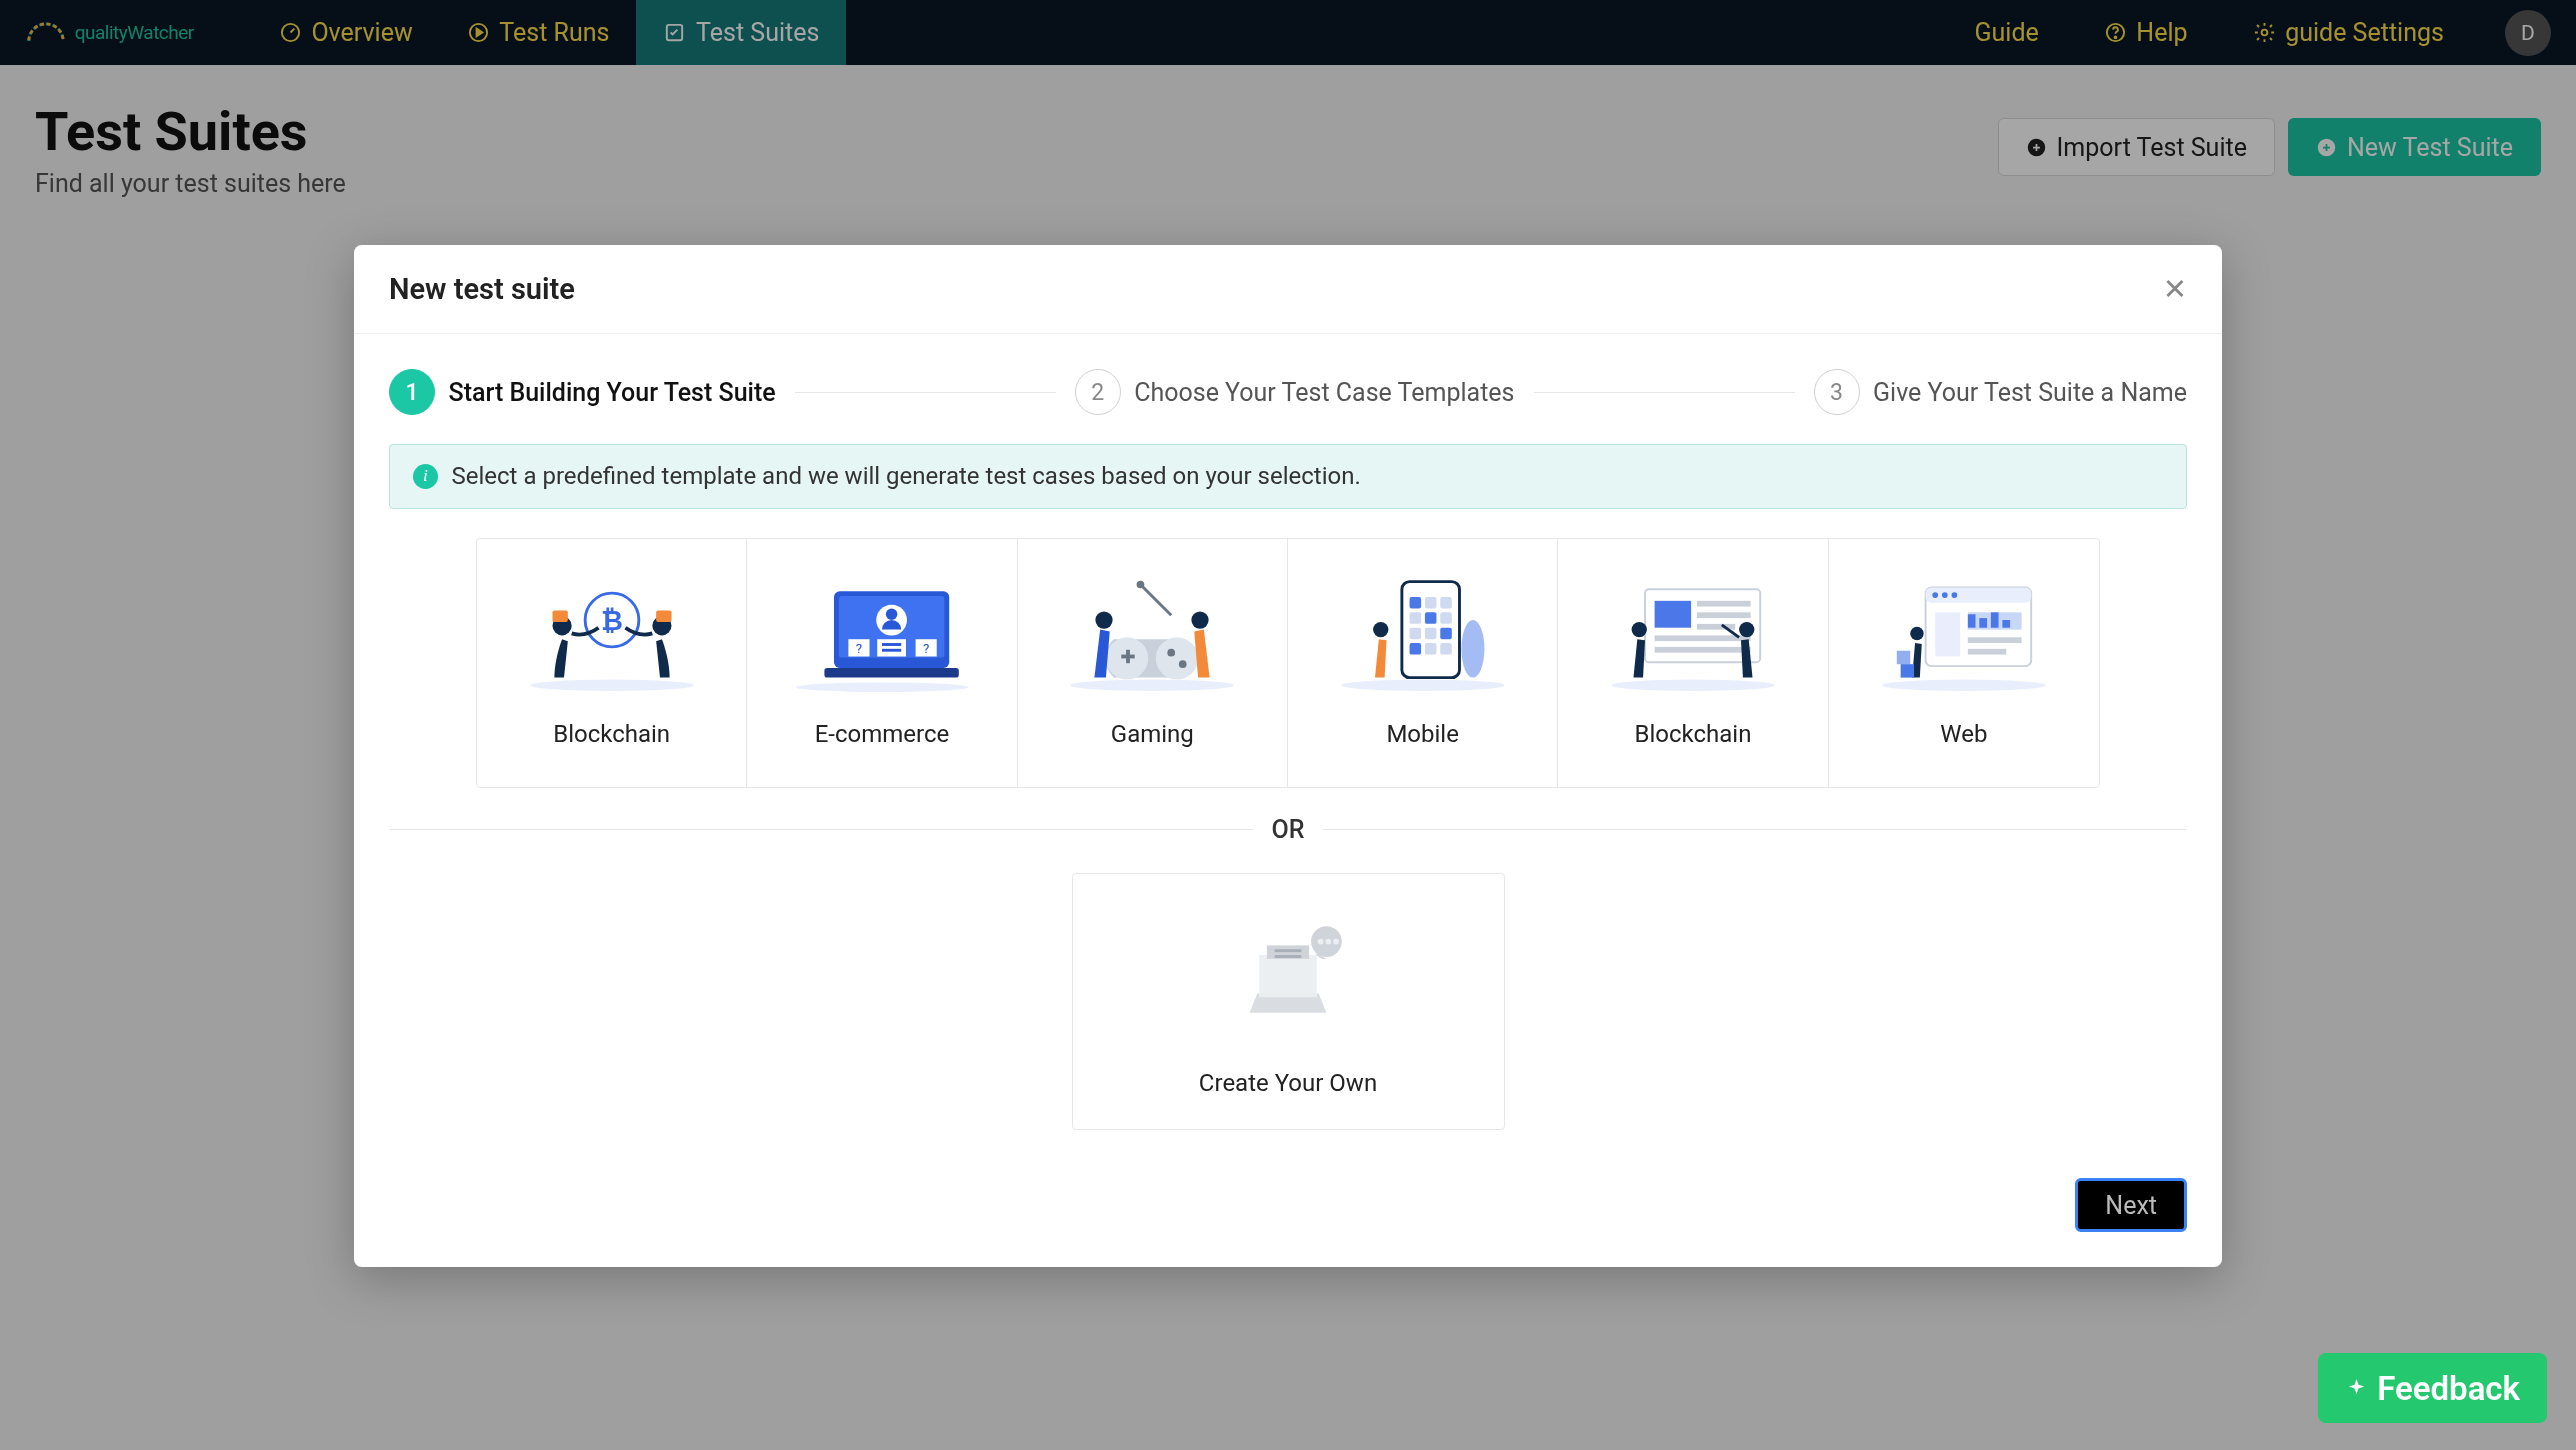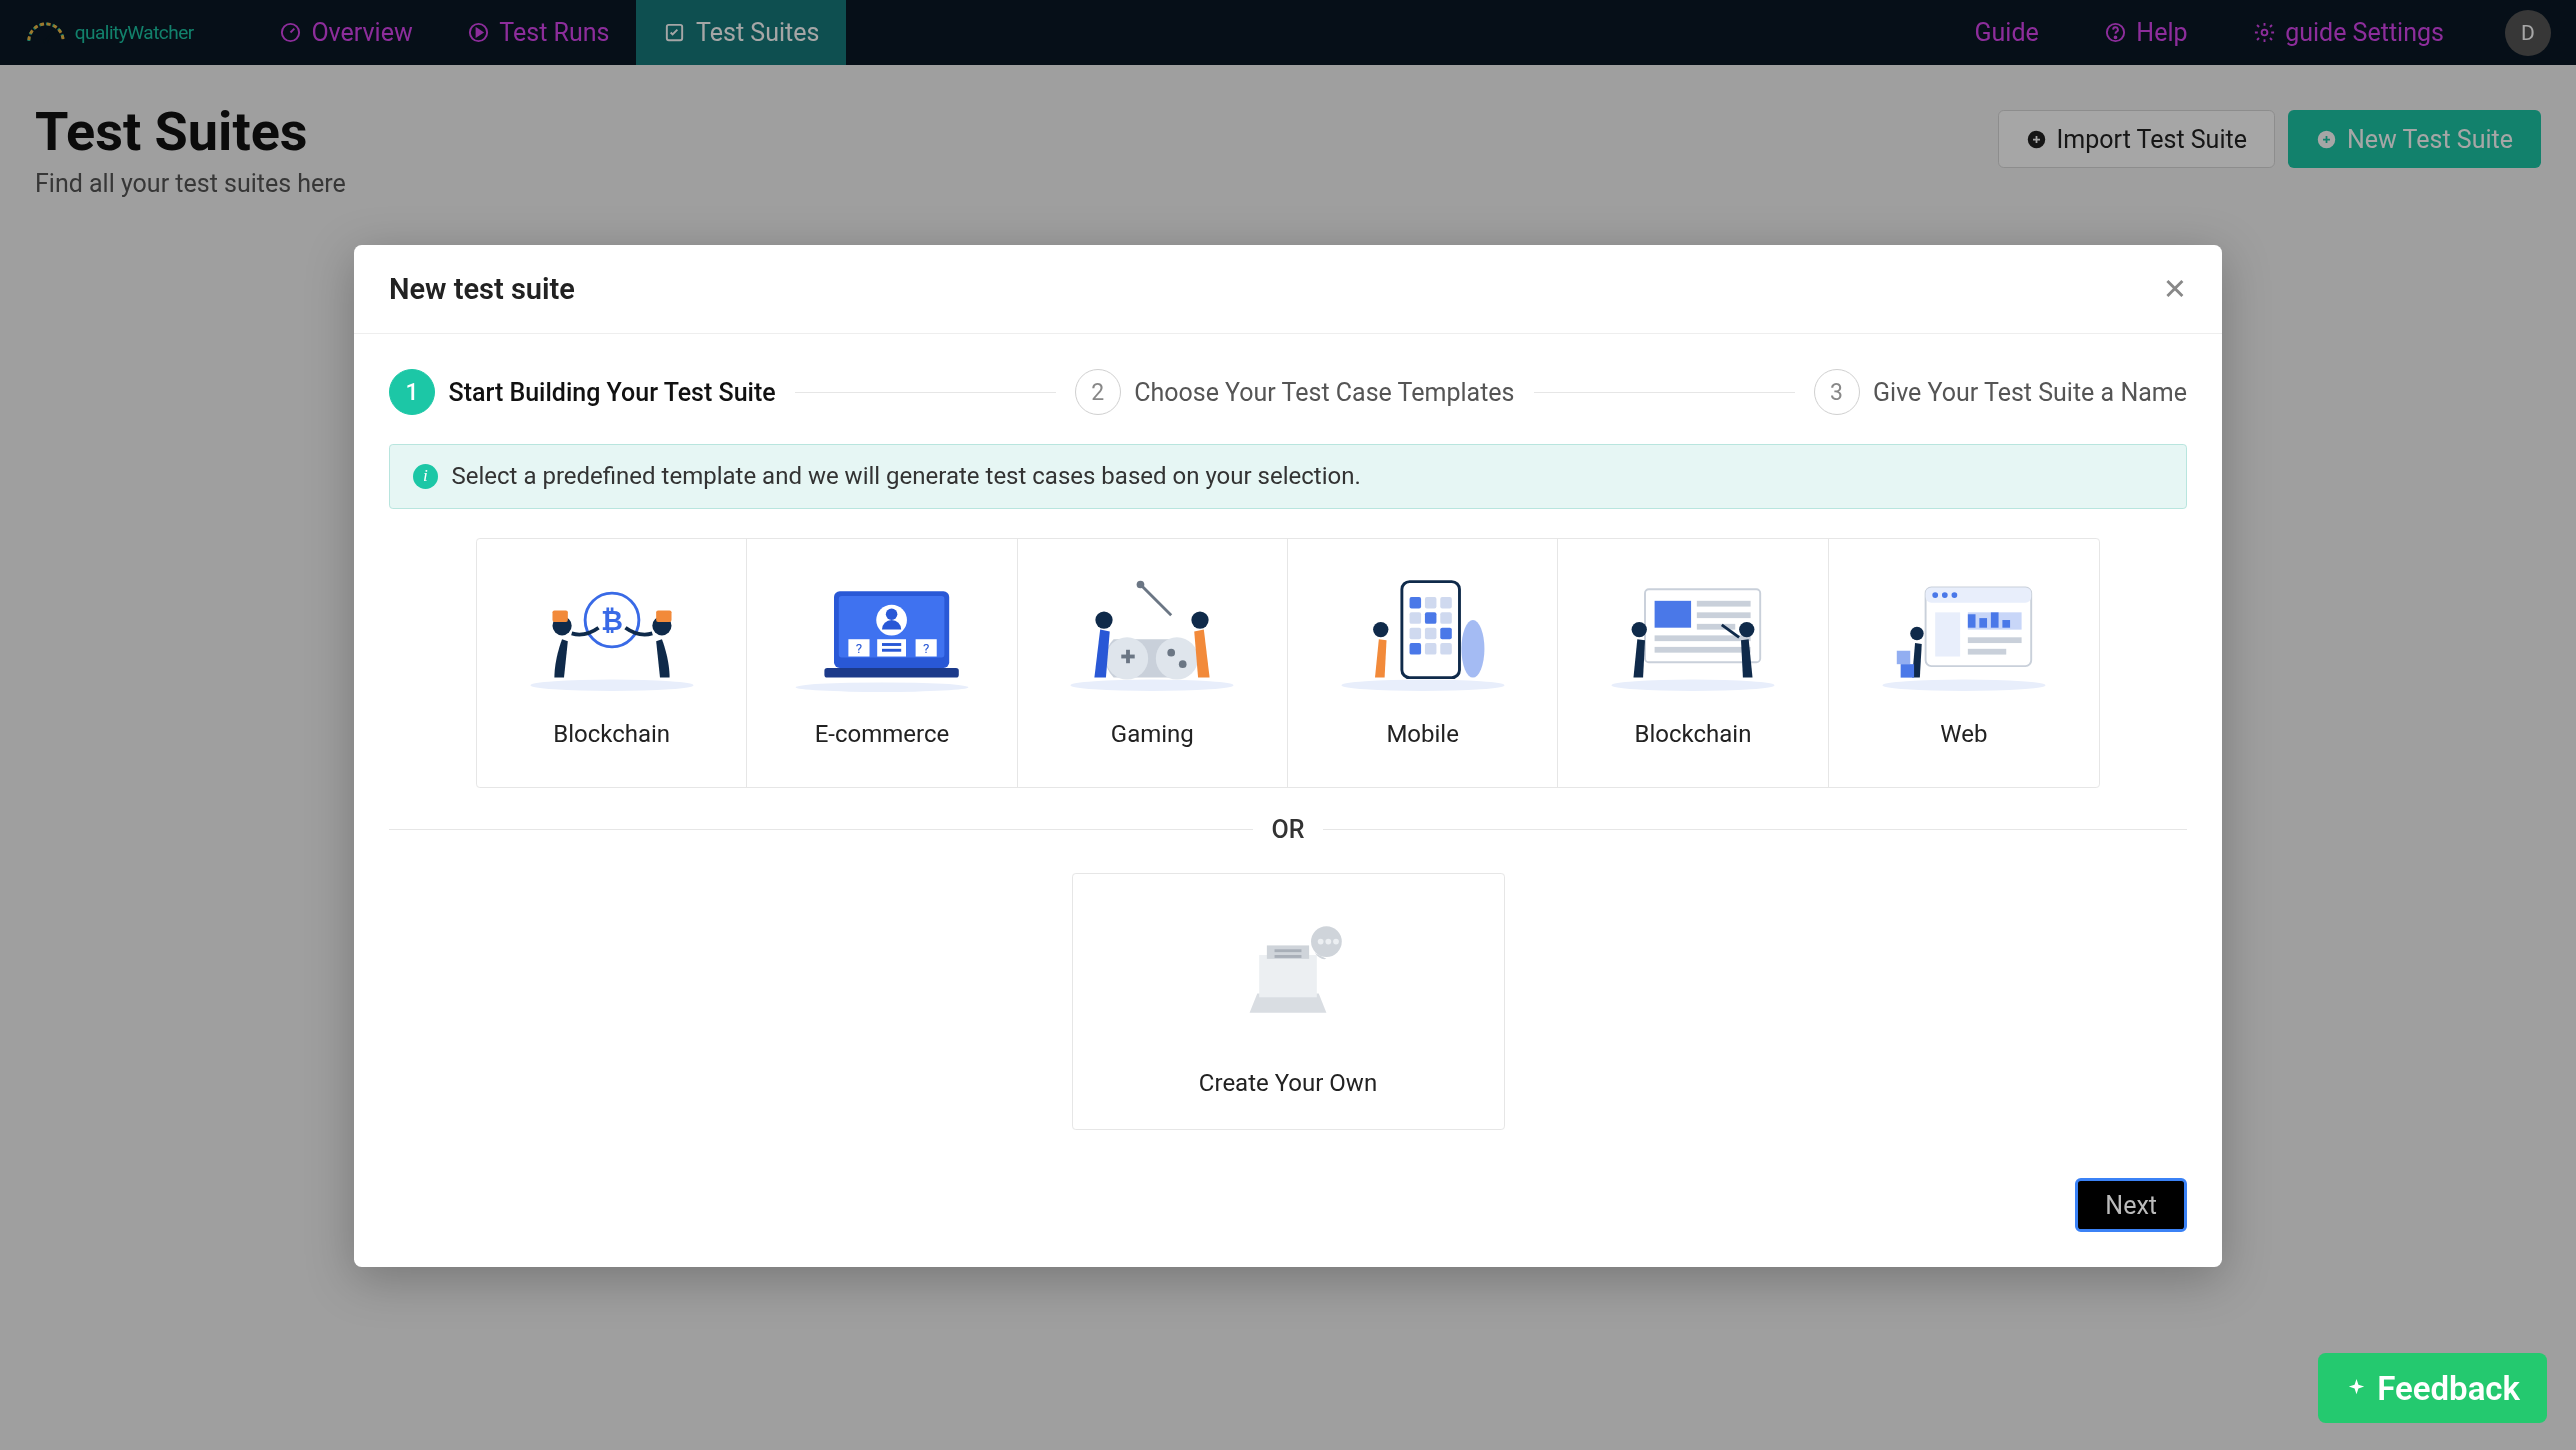--- a/index.html
+++ b/index.html
@@ -30,21 +30,21 @@
       letter-spacing: -0.5px;
     }
     .logo svg { margin-right: 7.7px; }
     .nav-item {
       display: flex;
       align-items: center;
       gap: 9.6px;
       padding: 0 27px;
       height: 65px;
       font-size: 25px;
-      color: #d946ef;
+      color: #fde047;
       cursor: pointer;
     }
     .nav-item.active {
       background: #167a7c;
       color: #fff;
     }
     .nav-spacer { flex: 1; }
     .nav-right {
       display: flex;
       align-items: center;
@@ -64,21 +64,21 @@
     }
     
     .page-header {
       display: flex;
       align-items: flex-start;
       justify-content: space-between;
       padding: 35px 35px 0 35px;
     }
     .page-title { font-size: 54px; font-weight: 700; color: #111; }
     .page-sub { font-size: 25px; color: #555; margin-top: 5.8px; }
-    .header-buttons { display: flex; gap: 13.5px; margin-top: 10px; border-radius: 15px; }
+    .header-buttons { display: flex; gap: 13.5px; margin-top: 18px; border-radius: 15px; }
     .btn {
       display: flex; align-items: center; gap: 9.6px;
       padding: 13.5px 27px;
       border-radius: 5.8px;
       font-size: 25px;
       cursor: pointer;
       border: 1px solid transparent;
     }
     .btn-secondary {
       background: #fff;

